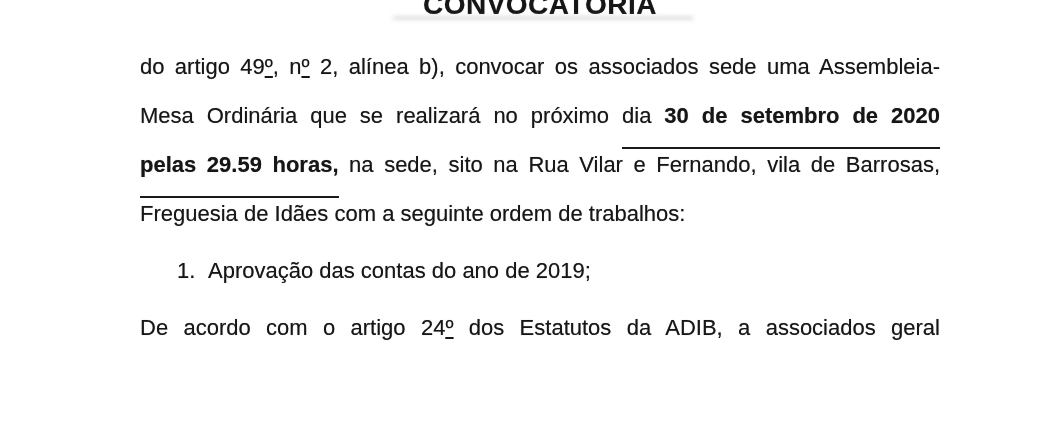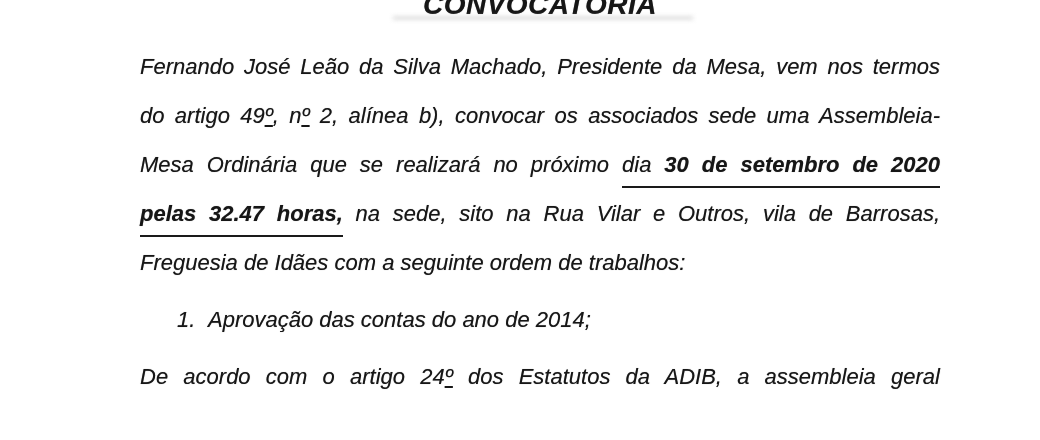--- a/index.html
+++ b/index.html
@@ -10,21 +10,20 @@
   .page {
     position: relative;
     width: 964px;
     height: 440px;
     background: #ffffff;
     overflow: hidden;
     font-family: "Liberation Sans", sans-serif;
     color: #161616;
     
     text-shadow: 0 0 0.7px rgba(25,25,25,0.55);
-    font-style: italic;
   }
 
   
   .title-clip {
     position: absolute;
     left: 140px;
     top: 0;
     width: 800px;
     height: 17px;
     overflow: hidden;
@@ -63,21 +62,21 @@
     text-align-last: justify;
     white-space: normal;
   }
   .line.left {
     text-align: right;
     text-align-last: left;
   }
   .b { font-weight: 700; }
   .uwrap {
     border-bottom: 2.5px solid #1a1a1a;
-    padding-bottom: 9px;
+    padding-bottom: 19px;
     margin-top: 40px;
   }
   .ord {
     text-decoration: underline;
     text-decoration-thickness: 1.5px;
     text-underline-offset: 2px;
   }
 
   .agenda {
     margin: 8px 0 0 0;
@@ -108,40 +107,37 @@
 
   <div class="title-clip">
     <h1 class="doc-title">CONVOCATÓRIA</h1>
   </div>
   <div class="smudge"></div>
 
   <div class="content">
 
     <div class="para">
       <div class="line">
-        <span>Fernando José Leão da Silva Machado, Presidente da Mesa, vem nos termos</span>
-      </div>
-      <div class="line">
         <span>do artigo 49</span><span class="ord">º</span><span>, n</span><span class="ord">º</span><span> 2, alínea b), convocar os associados sede uma Assembleia-</span>
       </div>
       <div class="line">
         <span>Mesa Ordinária que se realizará no próximo </span><span class="uwrap"><span>dia </span><span class="b">30 de setembro de 2020</span></span>
       </div>
       <div class="line">
-        <span class="uwrap b">pelas 32.47 horas,</span><span> na sede, sito na Rua Vilar e Outros, vila de Barrosas,</span>
+        <span class="uwrap b">pelas 29.59 horas,</span><span> na sede, sito na Rua Vilar e Fernando, vila de Barrosas,</span>
       </div>
       <div class="line left">
         <span>Freguesia de Idães com a seguinte ordem de trabalhos:</span>
       </div>
     </div>
 
     <div class="agenda">
       <div class="agenda-row">
-        <span class="agenda-num">1.</span><span>Aprovação das contas do ano de 2014;</span>
+        <span class="agenda-num">1.</span><span>Aprovação das contas do ano de 2019;</span>
       </div>
     </div>
 
     <div class="closing">
-      <span>De acordo com o artigo 24</span><span class="ord">º</span><span> dos Estatutos da ADIB, a assembleia geral</span>
+      <span>De acordo com o artigo 24</span><span class="ord">º</span><span> dos Estatutos da ADIB, a associados geral</span>
     </div>
 
   </div>
 </div>
 
 </body></html>

